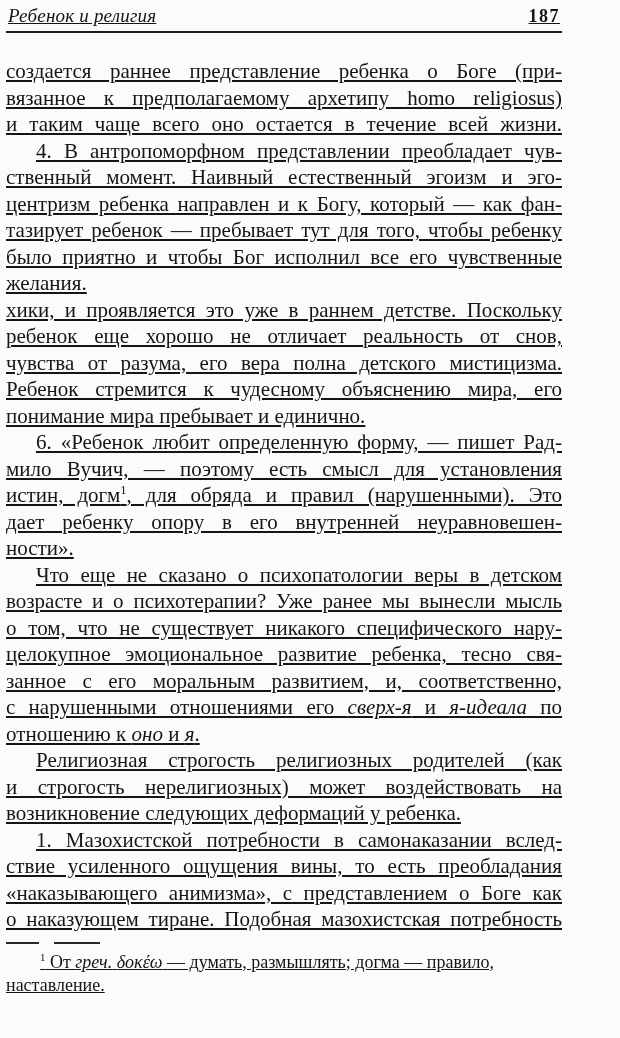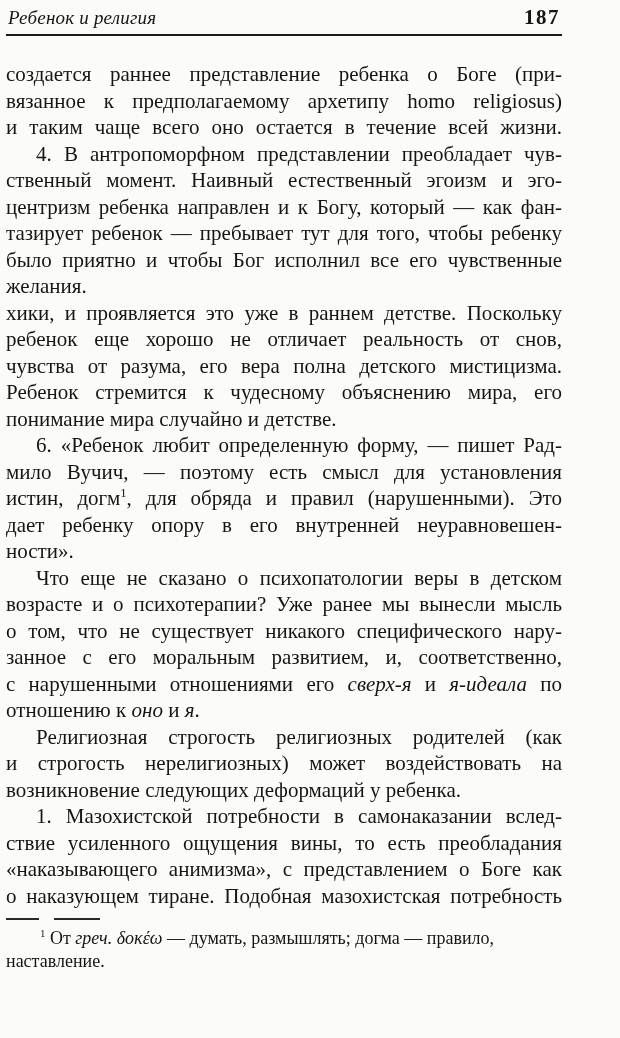--- a/index.html
+++ b/index.html
@@ -2,24 +2,24 @@
 <html><head>
 <meta charset="utf-8">
 <style>
   html,body{margin:0;padding:0;}
   body{
     width:620px;height:1038px;
     background:#fbfbf9;color:#161514;
     font-family:"Liberation Serif","DejaVu Serif",serif;
     -webkit-font-smoothing:antialiased;
   }
-  .page{box-sizing:border-box;width:568px;height:1038px;padding:5px 6px 0 6px;overflow:hidden;}
+  .page{box-sizing:border-box;width:568px;height:1038px;padding:5px 6px 0 6px;overflow:hidden;text-decoration:underline;}
   .hdr{display:flex;justify-content:space-between;align-items:baseline;padding:0 2px 4px 2px;border-bottom:2.5px solid #1c1b1a;}
   .hdr-title{font-style:italic;font-size:19px;letter-spacing:.2px;}
-  .hdr-num{font-weight:bold;font-size:21px;letter-spacing:1.5px;}
+  .hdr-num{font-weight:bold;font-size:18px;letter-spacing:1.5px;}
   .body{margin-top:25px;font-size:21px;}
   .para{margin:0;padding:0;}
   .line{display:block;line-height:26.5px;text-align:justify;text-align-last:justify;}
   .line.nj{text-align-last:left;}
   .line.ind{text-indent:30px;}
   .it{font-style:italic;}
   .sup{font-size:0.6em;vertical-align:super;line-height:0;}
   .foot{margin-top:9px;}
   .fsep{display:flex;gap:15px;margin:0 0 7px 0;}
   .fsep .d{border-top:2px solid #2a2927;height:0;}
@@ -48,33 +48,34 @@
         <span class="line"><span>центризм ребенка направлен и к Богу, который — как фан-</span></span>
         <span class="line"><span>тазирует ребенок — пребывает тут для того, чтобы ребенку</span></span>
         <span class="line"><span>было приятно и чтобы Бог исполнил все его чувственные</span></span>
         <span class="line nj"><span>желания.</span></span>
       </p>
       <p class="para">
         <span class="line"><span>хики, и проявляется это уже в раннем детстве. Поскольку</span></span>
         <span class="line"><span>ребенок еще хорошо не отличает реальность от снов,</span></span>
         <span class="line"><span>чувства от разума, его вера полна детского мистицизма.</span></span>
         <span class="line"><span>Ребенок стремится к чудесному объяснению мира, его</span></span>
-        <span class="line nj"><span>понимание мира случайно и детстве.</span></span>
+        <span class="line nj"><span>понимание мира пребывает и единично.</span></span>
       </p>
       <p class="para">
         <span class="line ind"><span>6. «Ребенок любит определенную форму, — пишет Рад-</span></span>
         <span class="line"><span>мило Вучич, — поэтому есть смысл для установления</span></span>
         <span class="line"><span>истин, догм</span><span class="sup">1</span><span>, для обряда и правил (нарушенными). Это</span></span>
         <span class="line"><span>дает ребенку опору в его внутренней неуравновешен-</span></span>
         <span class="line nj"><span>ности».</span></span>
       </p>
       <p class="para">
         <span class="line ind"><span>Что еще не сказано о психопатологии веры в детском</span></span>
         <span class="line"><span>возрасте и о психотерапии? Уже ранее мы вынесли мысль</span></span>
         <span class="line"><span>о том, что не существует никакого специфического нару-</span></span>
+        <span class="line"><span>целокупное эмоциональное развитие ребенка, тесно свя-</span></span>
         <span class="line"><span>занное с его моральным развитием, и, соответственно,</span></span>
         <span class="line"><span>с нарушенными отношениями его </span><span class="it">сверх-я</span><span> и </span><span class="it">я-идеала</span><span> по</span></span>
         <span class="line nj"><span>отношению к </span><span class="it">оно</span><span> и </span><span class="it">я</span><span>.</span></span>
       </p>
       <p class="para">
         <span class="line ind"><span>Религиозная строгость религиозных родителей (как</span></span>
         <span class="line"><span>и строгость нерелигиозных) может воздействовать на</span></span>
         <span class="line nj"><span>возникновение следующих деформаций у ребенка.</span></span>
       </p>
       <p class="para">

